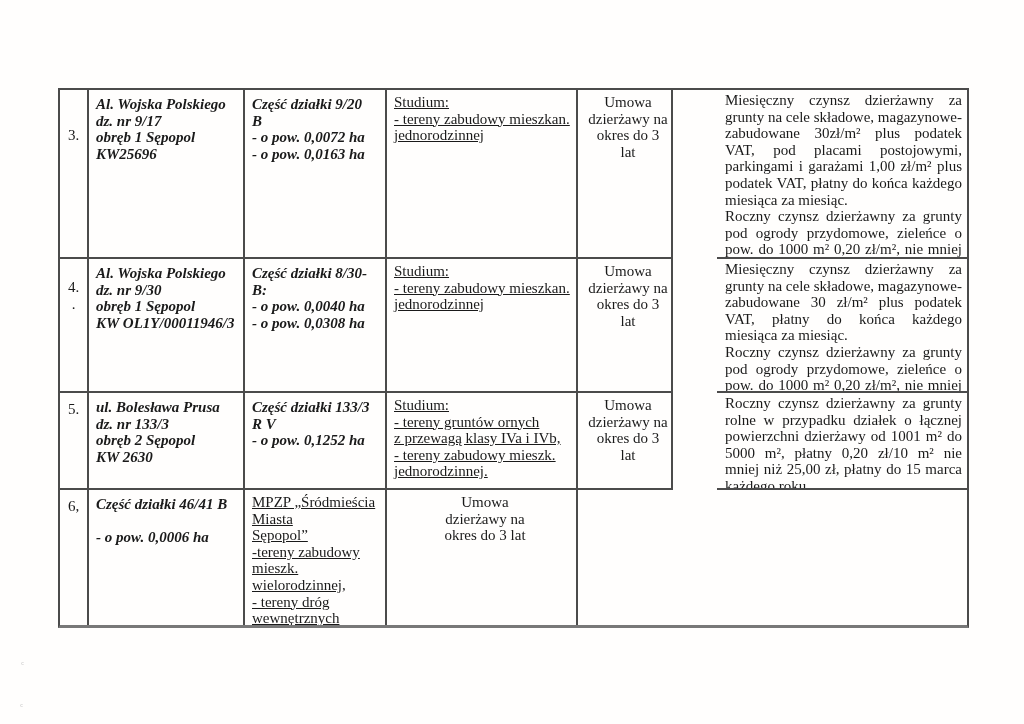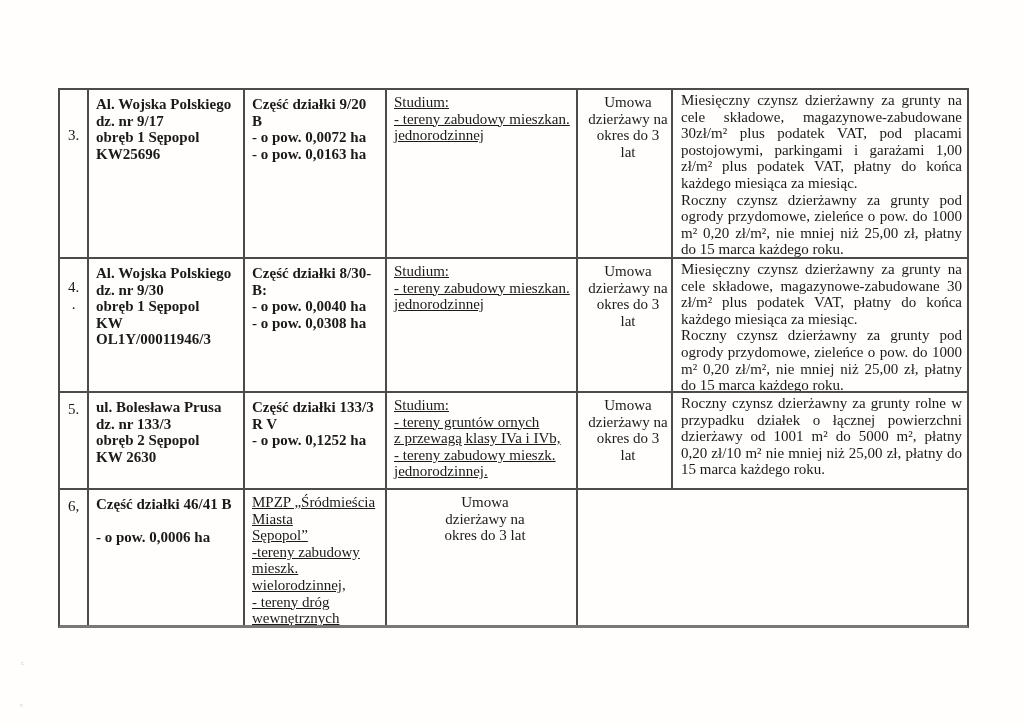--- a/index.html
+++ b/index.html
@@ -25,27 +25,27 @@
   .cell{
     box-sizing:border-box;
     border-right:2px solid #4b4b4b;
     border-bottom:2px solid #4b4b4b;
     padding:3px 6px 3px 7px;
     font-size:15px;
     line-height:16.6px;
     overflow:hidden;
     white-space:pre-line;
   }
-  .cell.last-col{border-right:none;}
+  .cell.last-col{border-right:none;margin-left:44px;}
   .cell.last-row{border-bottom:none;}
   .cell.num{text-align:center;padding-left:2px;padding-right:2px;font-size:15px;}
   .cell.num.off-3{padding-top:37px;}
   .cell.num.off-4{padding-top:20px;}
   .cell.num.off-sm{padding-top:8px;}
-  .cell.bold{font-weight:bold;}
+  .cell.bold{font-weight:bold;font-style:italic;}
   .cell.addr{padding-top:6px;}
   .cell.plot{padding-top:6px;}
   .cell.plan{padding-top:4px;text-decoration:underline;}
   .cell.contract{text-align:center;padding-top:4px;padding-left:10px;padding-right:3px;}
   .cell.rent{white-space:normal;padding:2px 5px 2px 8px;}
   .cell.rent p{margin:0;text-align:justify;}
   
   .artifact{position:absolute;color:#c6c6c6;font-size:9px;line-height:9px;font-family:"DejaVu Sans",sans-serif;}
   .artifact.a1{left:21px;top:661px;}
   .artifact.a2{left:20px;top:703px;}

